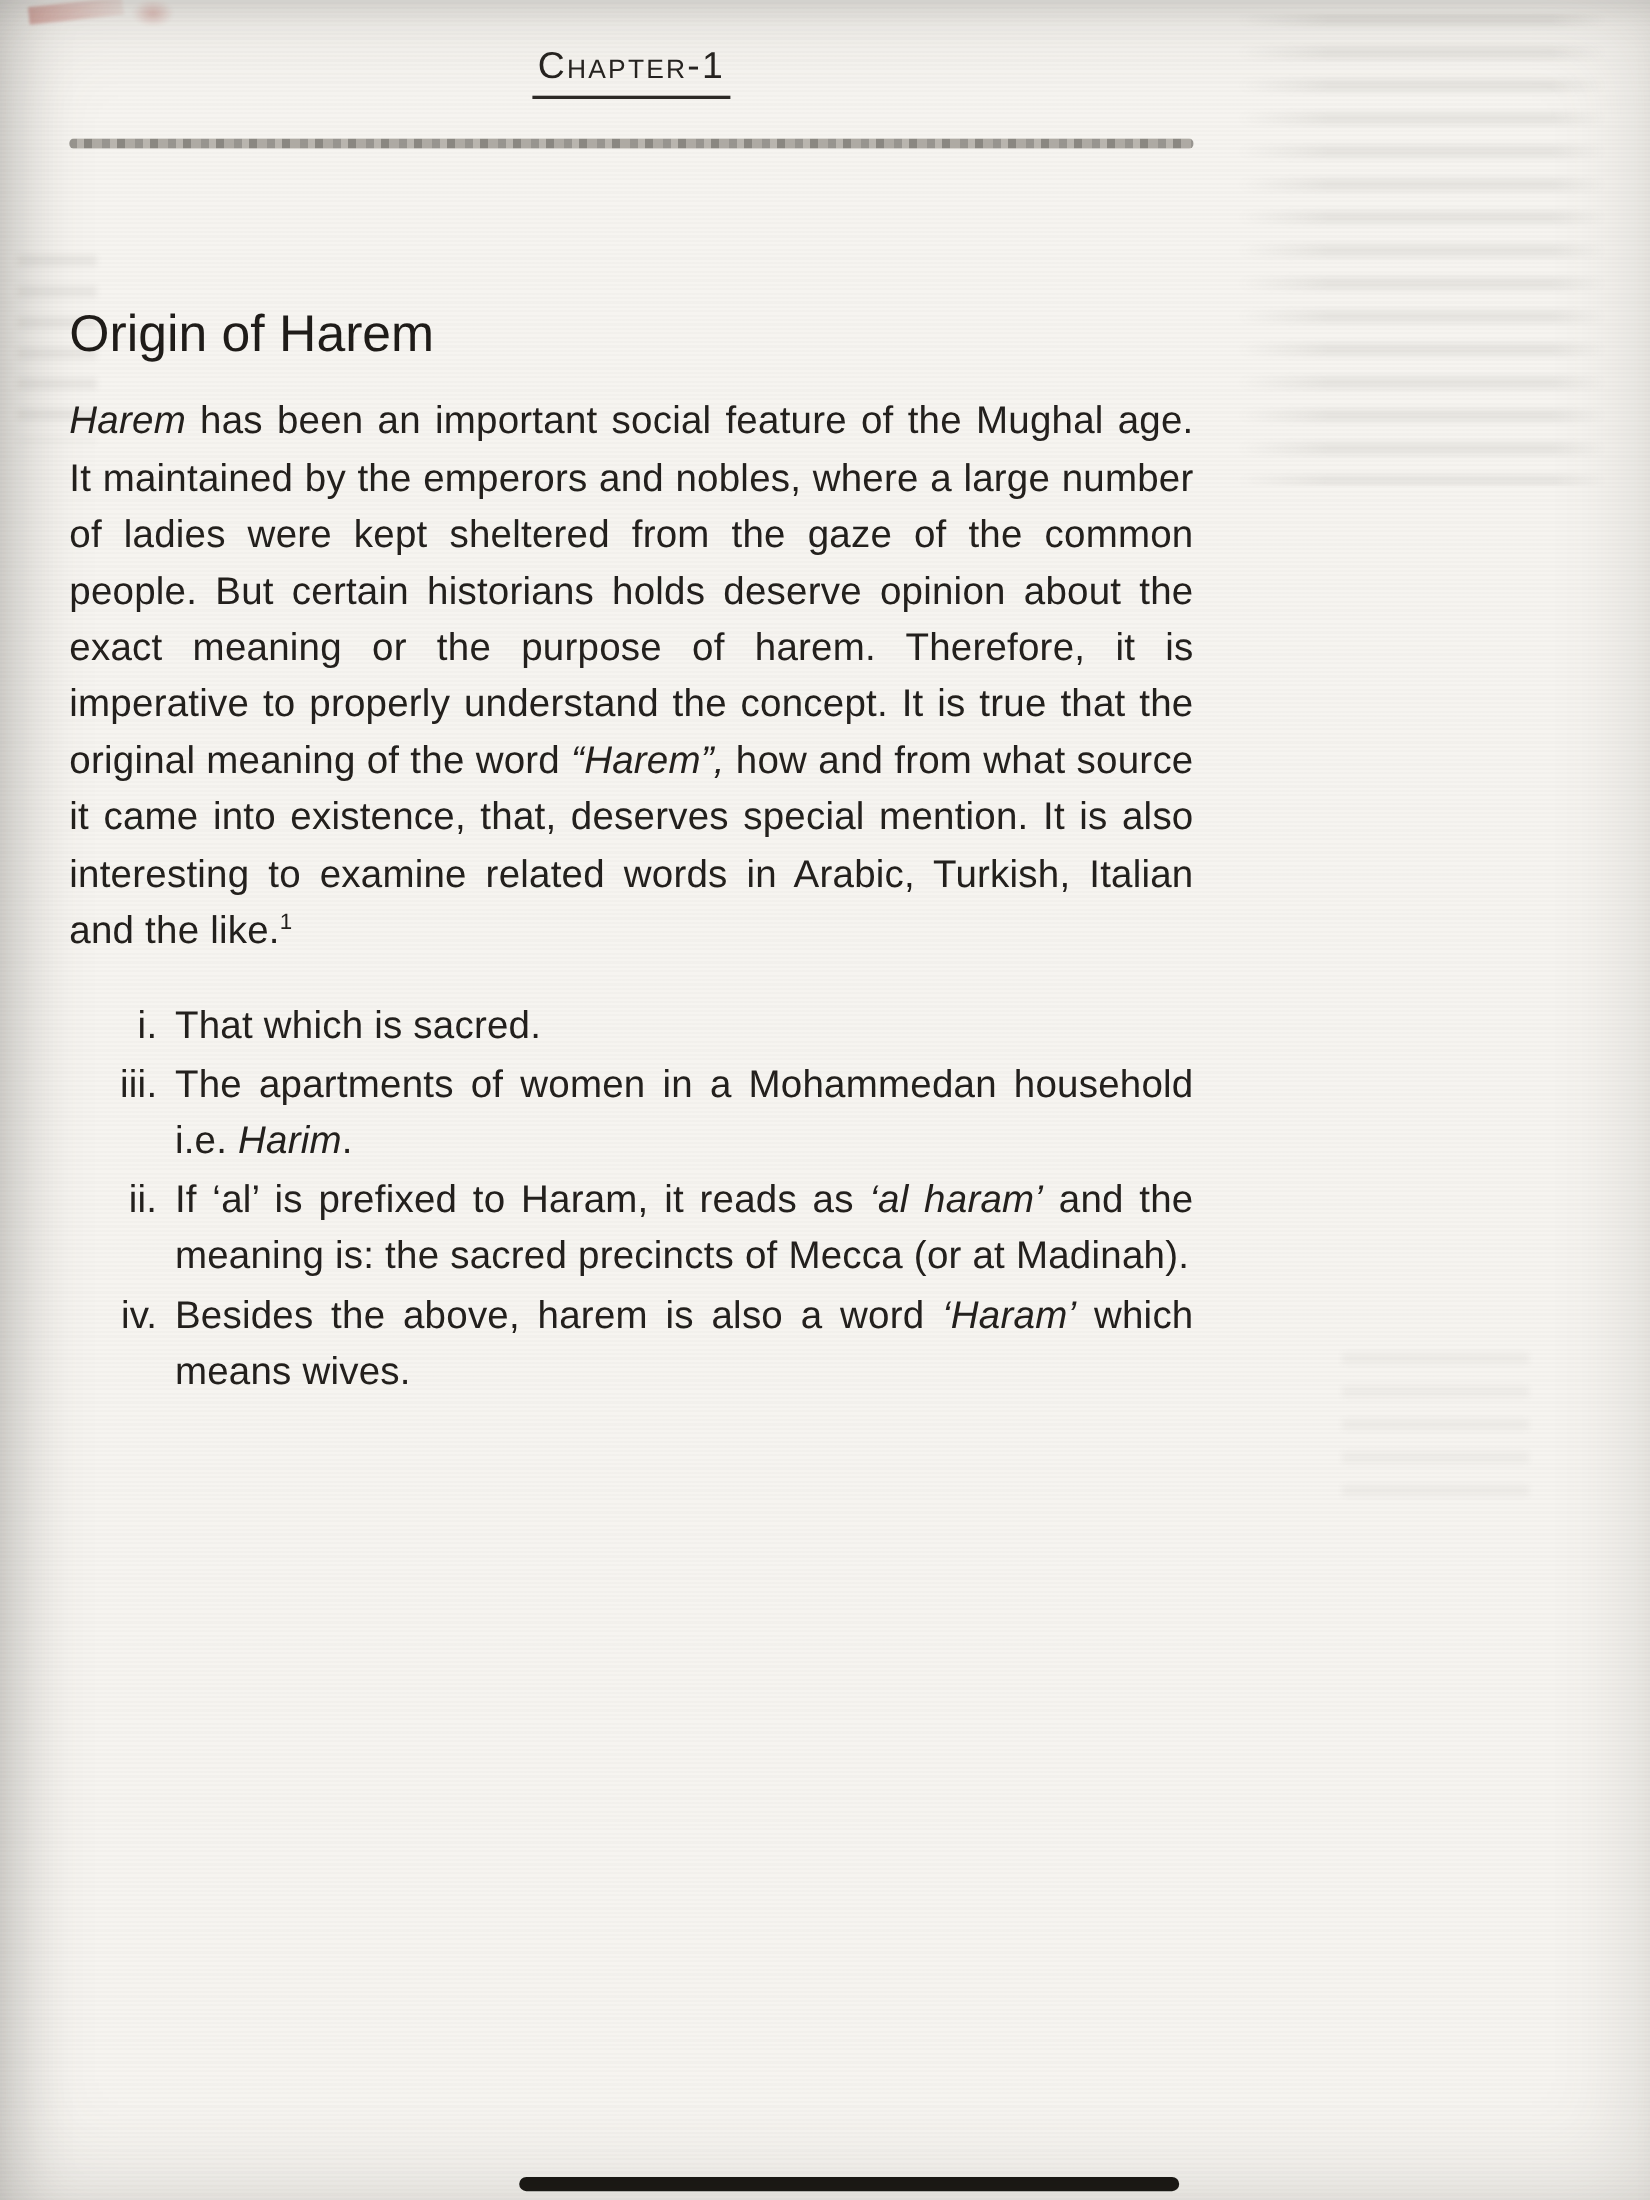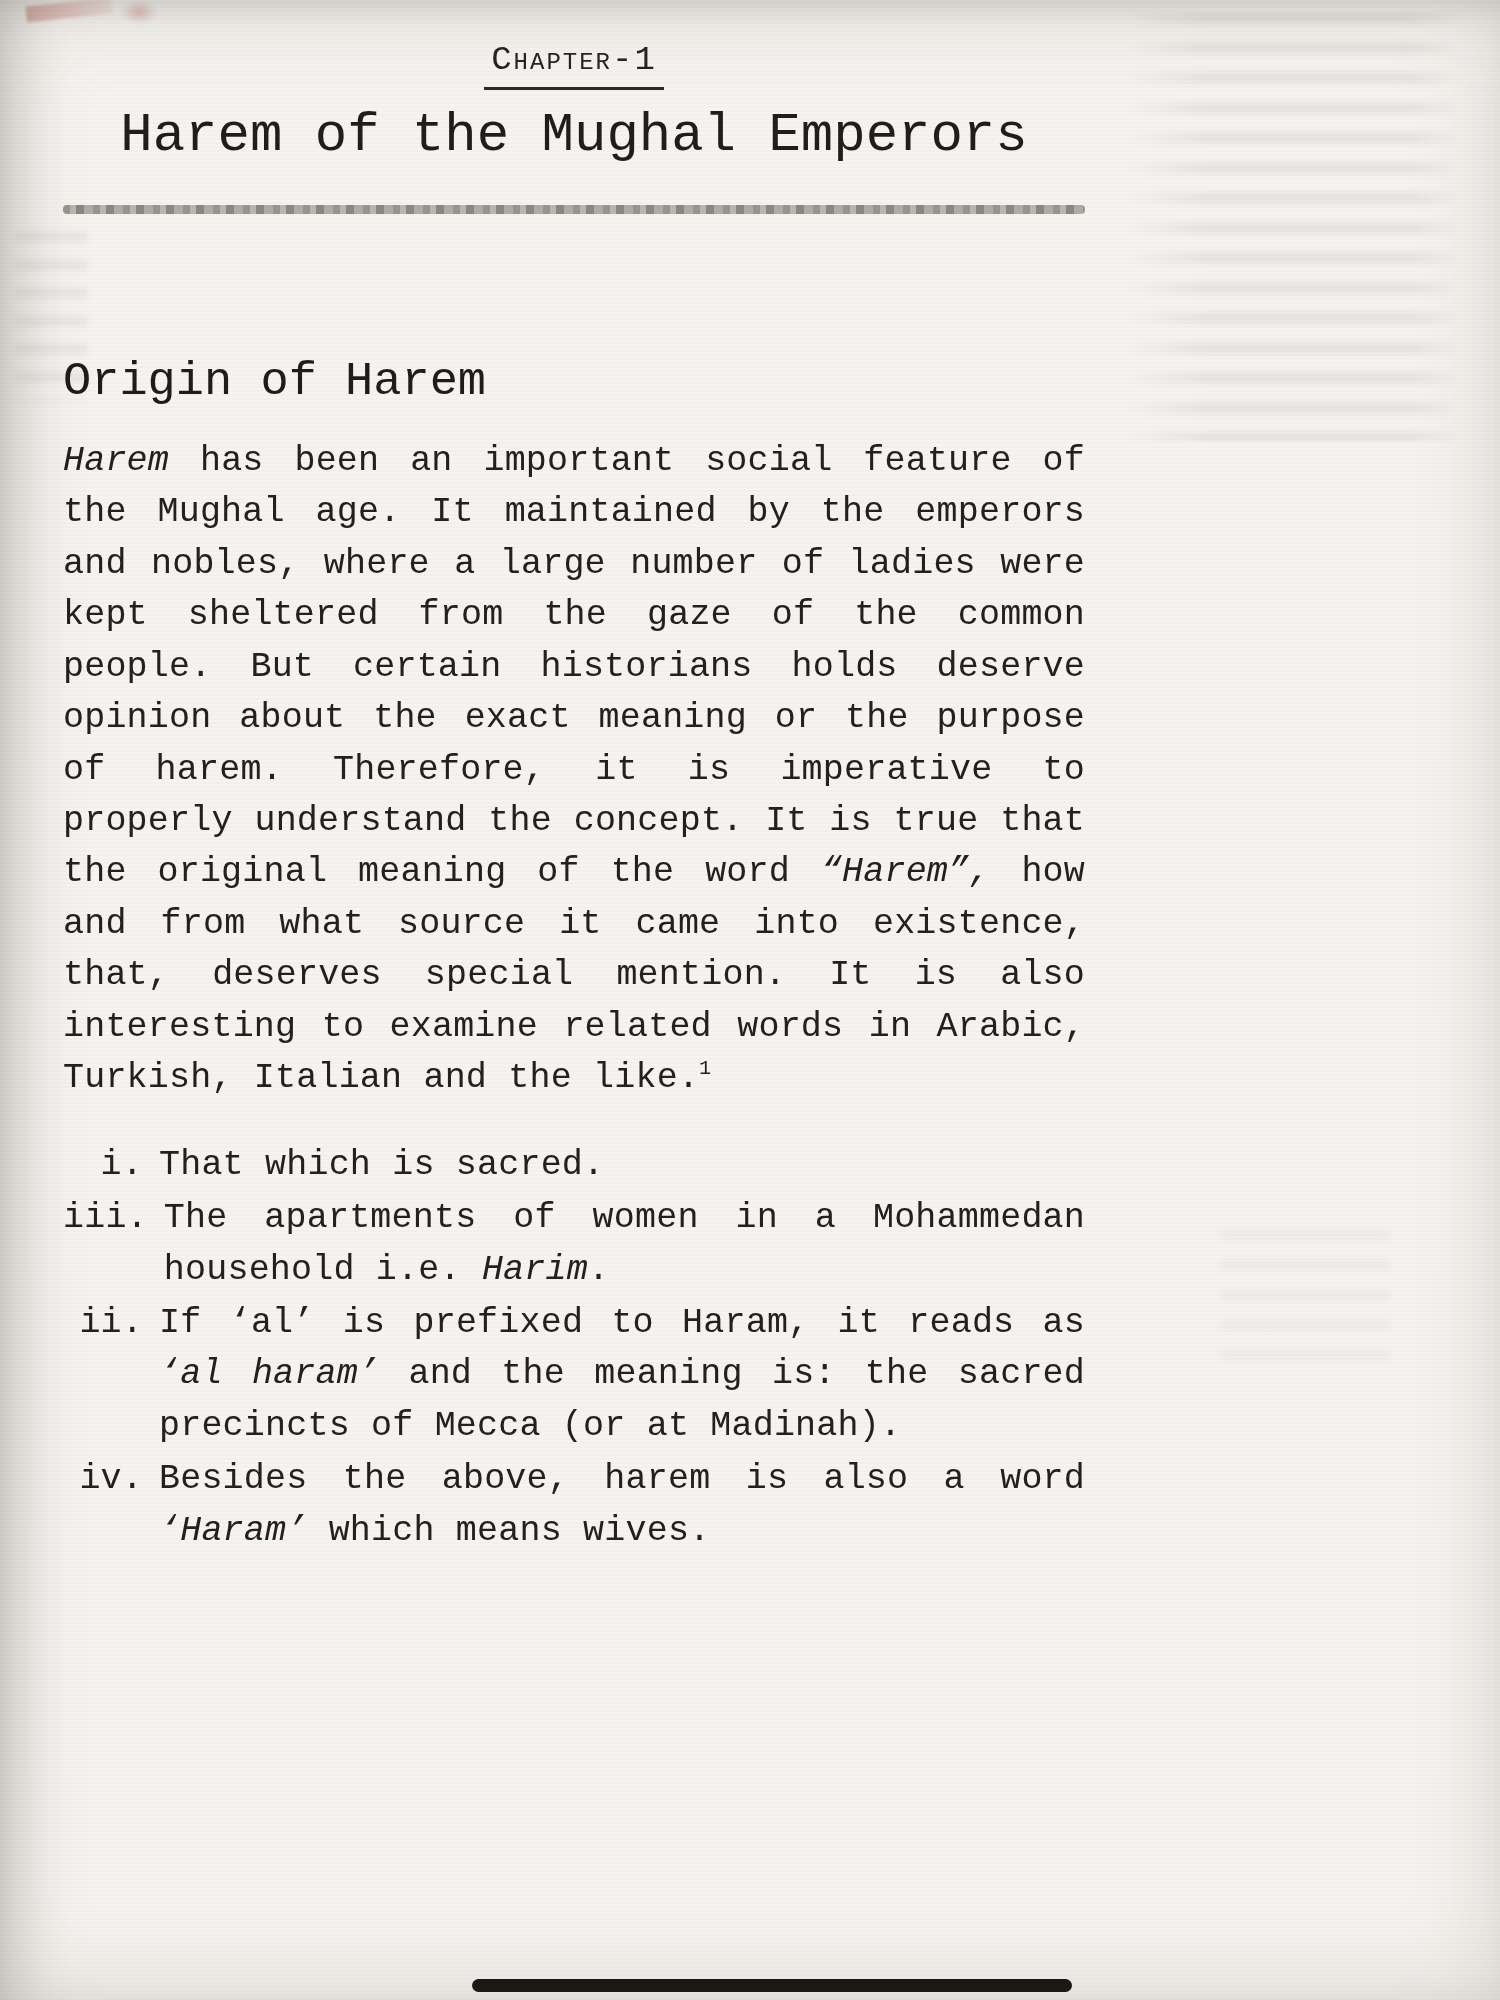--- a/index.html
+++ b/index.html
@@ -8,21 +8,21 @@
     background: #dddad4;
   }
   .page {
     position: relative;
     width: 1500px;
     height: 2000px;
     margin: 0 auto;
     background: #f6f4f0;
     background-image: repeating-linear-gradient(0deg, rgba(0,0,0,0.015) 0 2px, rgba(255,255,255,0.01) 2px 4px);
     overflow: hidden;
-    font-family: Liberation Mono, monospace;
+    font-family: Liberation Sans, sans-serif;
     color: #23201d;
   }
   .page::after {
     content: "";
     position: absolute;
     inset: 0;
     pointer-events: none;
     box-shadow:
       inset 0 0 90px rgba(90, 84, 76, 0.20),
       inset 45px 0 60px -35px rgba(0, 0, 0, 0.16),
@@ -175,21 +175,20 @@
   <div class="artifact red-mark-2"></div>
   <div class="artifact bleed-right-top"></div>
   <div class="artifact bleed-left"></div>
   <div class="artifact bleed-right-mid"></div>
 
   <div class="content">
 
     <div class="chapter-label">Chapter-1</div>
     <div class="chapter-underline"></div>
 
-    <div class="book-title">Harem of the Mughal Emperors</div>
 
     <div class="deco-rule"></div>
 
     <div class="section-heading">Origin of Harem</div>
 
     <p class="body-text para1"><span class="em">Harem</span><span> has been an important social feature of the Mughal age. It maintained by the emperors and nobles, where a large number of ladies were kept sheltered from the gaze of the common people. But certain historians holds deserve opinion about the exact meaning or the purpose of harem. Therefore, it is imperative to properly understand the concept. It is true that the original meaning of the word </span><span class="em">“Harem”,</span><span> how and from what source it came into existence, that, deserves special mention. It is also interesting to examine related words in Arabic, Turkish, Italian and the like.</span><sup class="footnote">1</sup></p>
 
 
     <div class="list body-text">
 

